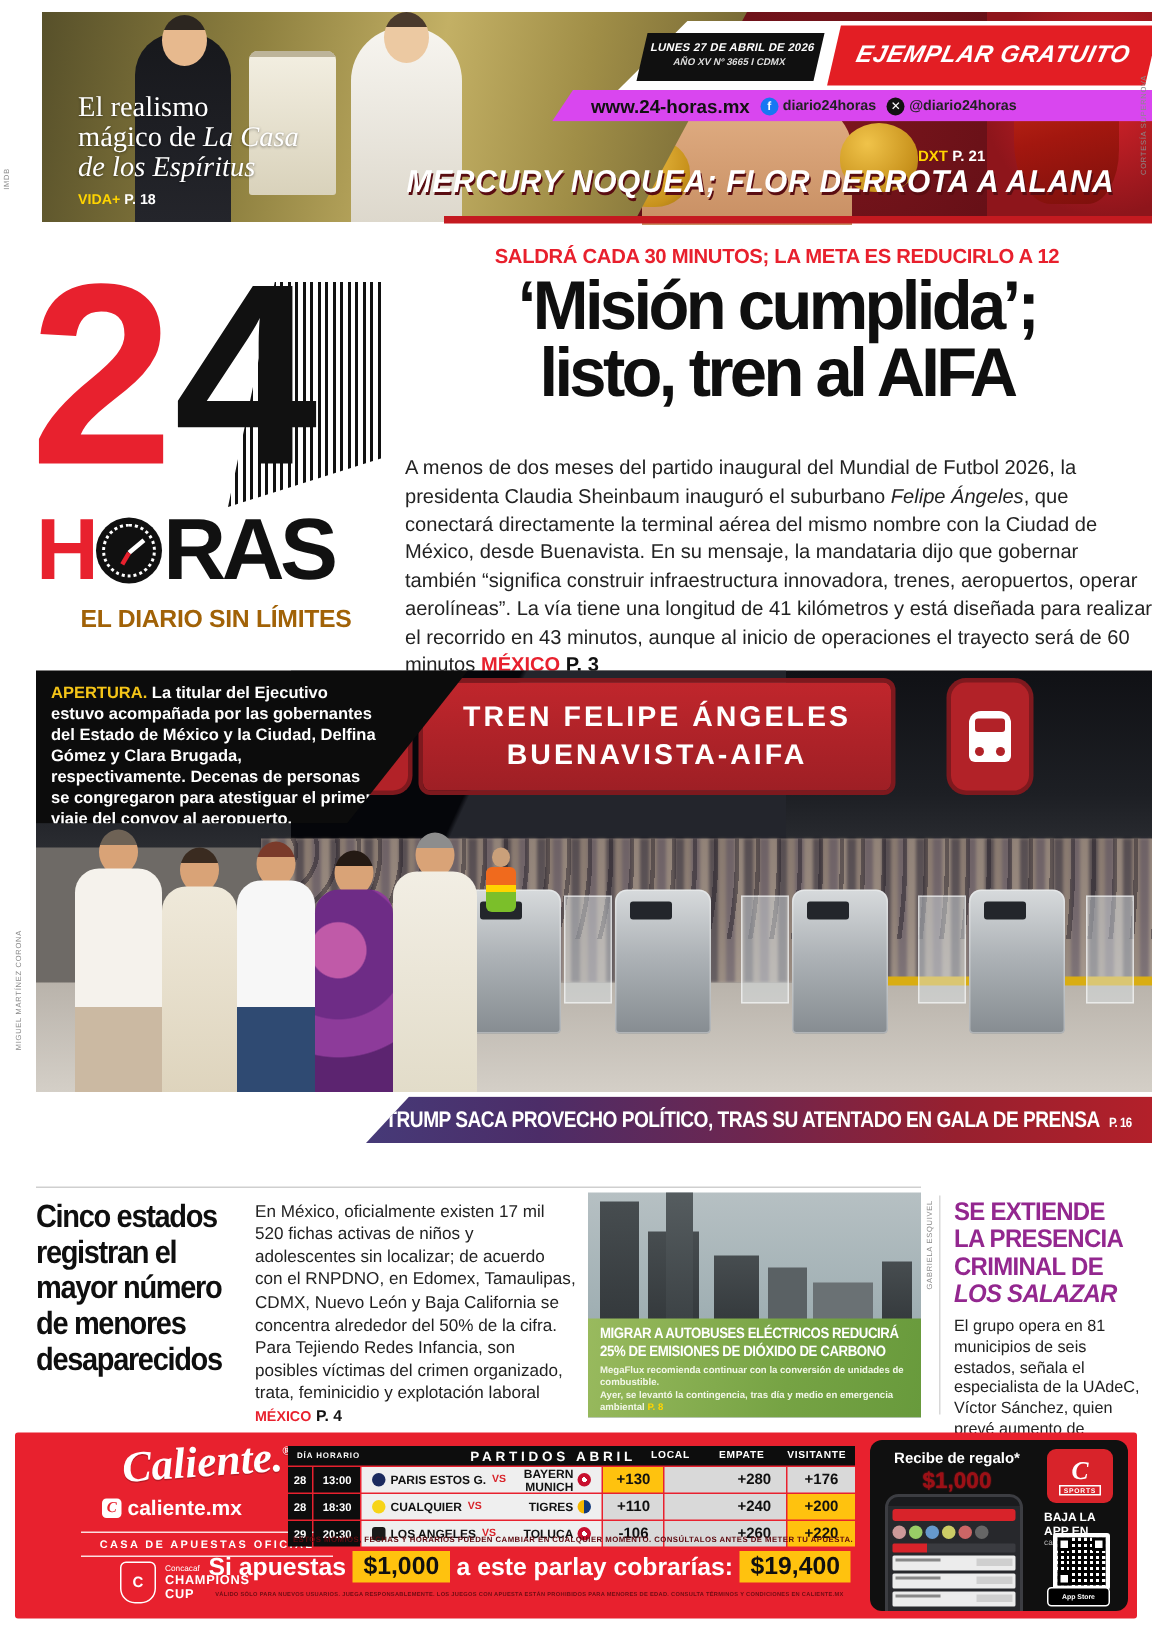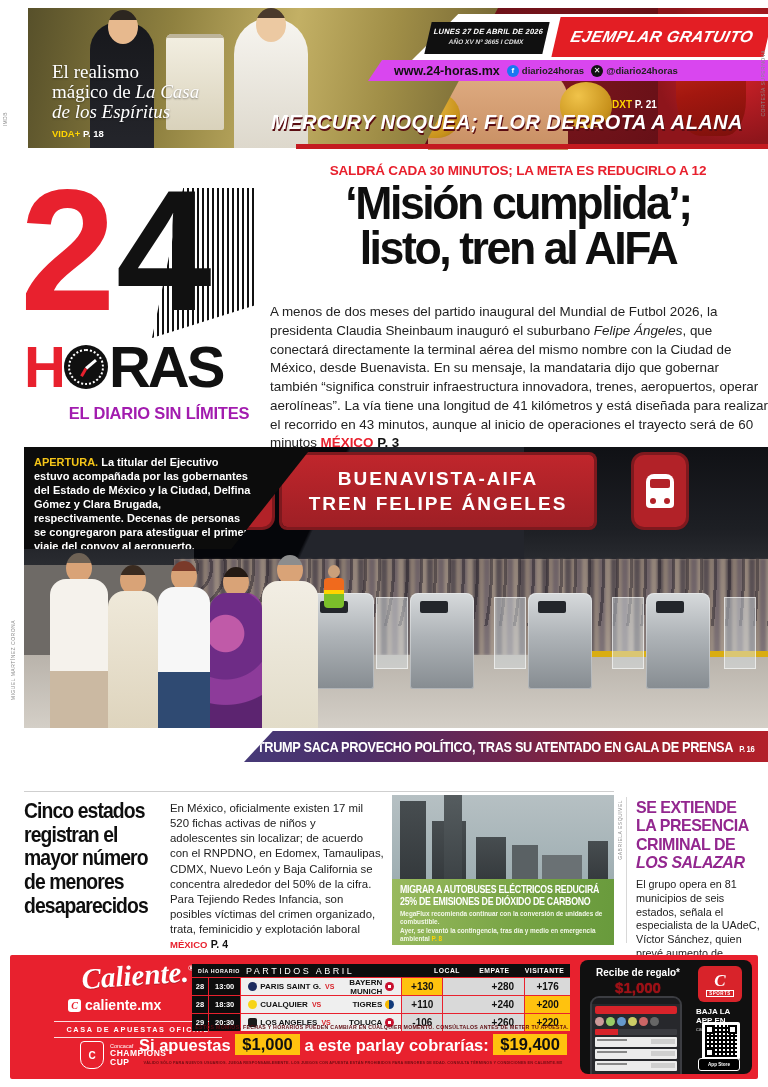--- a/index.html
+++ b/index.html
@@ -51,21 +51,21 @@
   #logo .d1{position:absolute;left:-4px;top:-18px;font-size:172px;line-height:1;font-weight:900;color:#e8212e;letter-spacing:-6px;}
   #logo .d2{position:absolute;left:92px;top:-18px;font-size:172px;line-height:1;font-weight:900;color:#111;}
   #logo .word{position:absolute;left:0;top:156px;display:flex;align-items:center;}
   #logo .word b{font-size:58px;font-weight:900;letter-spacing:-3px;line-height:1;}
   #logo .h{color:#e8212e;}
   #logo .ras{color:#111;}
   .clock{width:44px;height:44px;background:#101010;border-radius:50%;position:relative;display:inline-block;margin:0 1px;}
   .clock .ring{position:absolute;inset:4px;border-radius:50%;border:2px dotted #fff;}
   .clock .hand1{position:absolute;left:50%;top:50%;width:13px;height:3px;background:#fff;transform-origin:0 50%;transform:rotate(-40deg);}
   .clock .hand2{position:absolute;left:50%;top:50%;width:9px;height:3px;background:#e8212e;transform-origin:0 50%;transform:rotate(120deg);}
-  #logo .tagline{position:absolute;left:16px;top:222px;width:238px;text-align:center;font-size:16.5px;font-weight:900;color:#a21caf;letter-spacing:-.2px;}
+  #logo .tagline{position:absolute;left:1px;top:222px;width:238px;text-align:center;font-size:16.5px;font-weight:900;color:#a16207;letter-spacing:-.2px;}
   #kicker{left:268px;top:163px;width:500px;text-align:center;font-size:13.5px;font-weight:900;color:#e8202d;letter-spacing:-.2px;}
   #headline{left:268px;top:181px;width:500px;text-align:center;font-weight:900;color:#0f0f0f;font-size:46px;line-height:.98;letter-spacing:-2.5px;transform:scaleX(.97);transform-origin:center top;}
   #leadbody{left:270px;top:303px;width:498px;font-size:13.4px;line-height:1.4;color:#222;}
   #leadbody .it{font-style:italic;}
   #leadbody .sec{color:#e8212e;font-weight:900;}
   #leadbody .pg{font-weight:900;color:#111;}
 
   
   #photo{left:24px;top:447px;width:744px;height:281px;background:#6e6a66;overflow:hidden;}
   #ph-top{position:absolute;left:0;top:0;width:744px;height:118px;background:linear-gradient(180deg,#101115,#1d1f24 70%,#2a2c31);}
@@ -125,21 +125,21 @@
   #ad-site{position:absolute;left:58px;top:42px;display:flex;align-items:center;gap:4px;color:#fff;font-weight:900;font-size:14px;}
   #ad-site .sq{display:inline-flex;align-items:center;justify-content:center;width:13px;height:13px;background:#fff;border-radius:3px;color:#e8212e;font-family:"Liberation Serif",serif;font-style:italic;font-weight:900;font-size:10px;}
   #ad-official{position:absolute;left:44px;top:66px;width:168px;text-align:center;color:#fff;font-size:7.3px;font-weight:bold;letter-spacing:1.6px;border-top:1px solid rgba(255,255,255,.85);border-bottom:1px solid rgba(255,255,255,.85);padding:3px 0;}
   #ad-league{position:absolute;left:70px;top:86px;display:flex;align-items:center;gap:6px;color:#fff;}
   #ad-league .shield{width:22px;height:26px;border:1.6px solid #fff;border-radius:4px 4px 10px 10px;display:flex;align-items:center;justify-content:center;font-size:10px;font-weight:900;}
   #ad-league .t1{font-size:5.5px;display:block;}
   #ad-league .t2,#ad-league .t3{font-size:8.5px;font-weight:900;display:block;line-height:1.1;letter-spacing:.5px;}
   #ad-table{position:absolute;left:182px;top:9px;width:378px;}
   .mhead{display:flex;height:13px;background:#0d0d0d;color:#fff;align-items:center;}
   .mhead .dh{width:54px;font-size:5.3px;font-weight:bold;letter-spacing:.6px;text-align:center;}
-  .mhead .pt{width:178px;text-align:left;font-size:9px;font-weight:400;letter-spacing:2.5px;}
+  .mhead .pt{width:178px;text-align:right;font-size:9px;font-weight:700;letter-spacing:2.5px;}
   .mhead .oh{font-size:6.8px;font-weight:900;text-align:center;letter-spacing:.5px;}
   .mhead .oh.l{width:46px;} .mhead .oh.e{width:49px;} .mhead .oh.v{width:51px;}
   .mrow{display:flex;height:17px;margin-top:1px;align-items:stretch;}
   .mrow .day{width:18px;background:#0d0d0d;color:#fff;font-size:7.5px;font-weight:900;display:flex;align-items:center;justify-content:center;}
   .mrow .time{width:35px;background:#0d0d0d;color:#fff;font-size:7.5px;font-weight:bold;display:flex;align-items:center;justify-content:center;margin-left:1px;}
   .mrow .teams{width:178px;background:#efefef;display:flex;align-items:center;font-size:8px;font-weight:900;color:#111;padding:0 4px;box-sizing:border-box;margin-left:1px;}
   .mrow .teams .vs{color:#d8232a;font-size:7px;font-weight:900;margin:0 4px;}
   .mrow .teams .home{flex:0 0 auto;}
   .mrow .teams .away{flex:1;text-align:right;}
   .badge{display:inline-block;width:9px;height:9px;border-radius:50%;margin:0 3px;flex:0 0 auto;}
@@ -266,22 +266,22 @@
     <span>A menos de dos meses del partido inaugural del Mundial de Futbol 2026, la presidenta Claudia Sheinbaum inauguró el suburbano </span><span class="it">Felipe Ángeles</span><span>, que conectará directamente la terminal aérea del mismo nombre con la Ciudad de México, desde Buenavista. En su mensaje, la mandataria dijo que gobernar también “significa construir infraestructura innovadora, trenes, aeropuertos, operar aerolíneas”. La vía tiene una longitud de 41 kilómetros y está diseñada para realizar el recorrido en 43 minutos, aunque al inicio de operaciones el trayecto será de 60 minutos </span><span class="sec">MÉXICO</span>&nbsp;<span class="pg">P. 3</span>
   </div>
 
   <div class="abs" id="photo">
     <div id="ph-top"></div>
     <div id="ph-panel"></div>
     <div class="ph-icon" style="left:196px;">
       <span class="gl">Ш</span>
     </div>
     <div id="ph-sign">
+      <span>TREN FELIPE ÁNGELES</span>
       <span>BUENAVISTA-AIFA</span>
-      <span>TREN FELIPE ÁNGELES</span>
     </div>
     <div class="ph-icon" style="left:610px;">
       <span class="train"></span>
     </div>
     <div id="ph-crowd">
       <div class="tex"></div>
         <div class="heads"></div>
     </div>
     <div id="ph-floor"></div>
     <div id="ph-ystrip"></div>
@@ -401,21 +401,21 @@
         <span class="pt">PARTIDOS ABRIL</span>
         <span class="oh l">LOCAL</span>
         <span class="oh e">EMPATE</span>
         <span class="oh v">VISITANTE</span>
       </div>
       <div class="mrow">
         <span class="day">28</span>
         <span class="time">13:00</span>
         <span class="teams">
           <i class="badge" style="background:#1b2a5e;"></i>
-          <span class="home">PARIS SAINT G.</span>
+          <span class="home">PARIS ESTOS G.</span>
           <span class="vs">VS</span>
           <span class="away">BAYERN MUNICH</span>
           <i class="badge" style="background:radial-gradient(circle,#fff 0 25%,#c8102e 26%);"></i>
         </span>
         <span class="odds hl">+130</span>
         <span class="odds e">+280</span>
         <span class="odds v">+176</span>
       </div>
       <div class="mrow">
         <span class="day">28</span>

